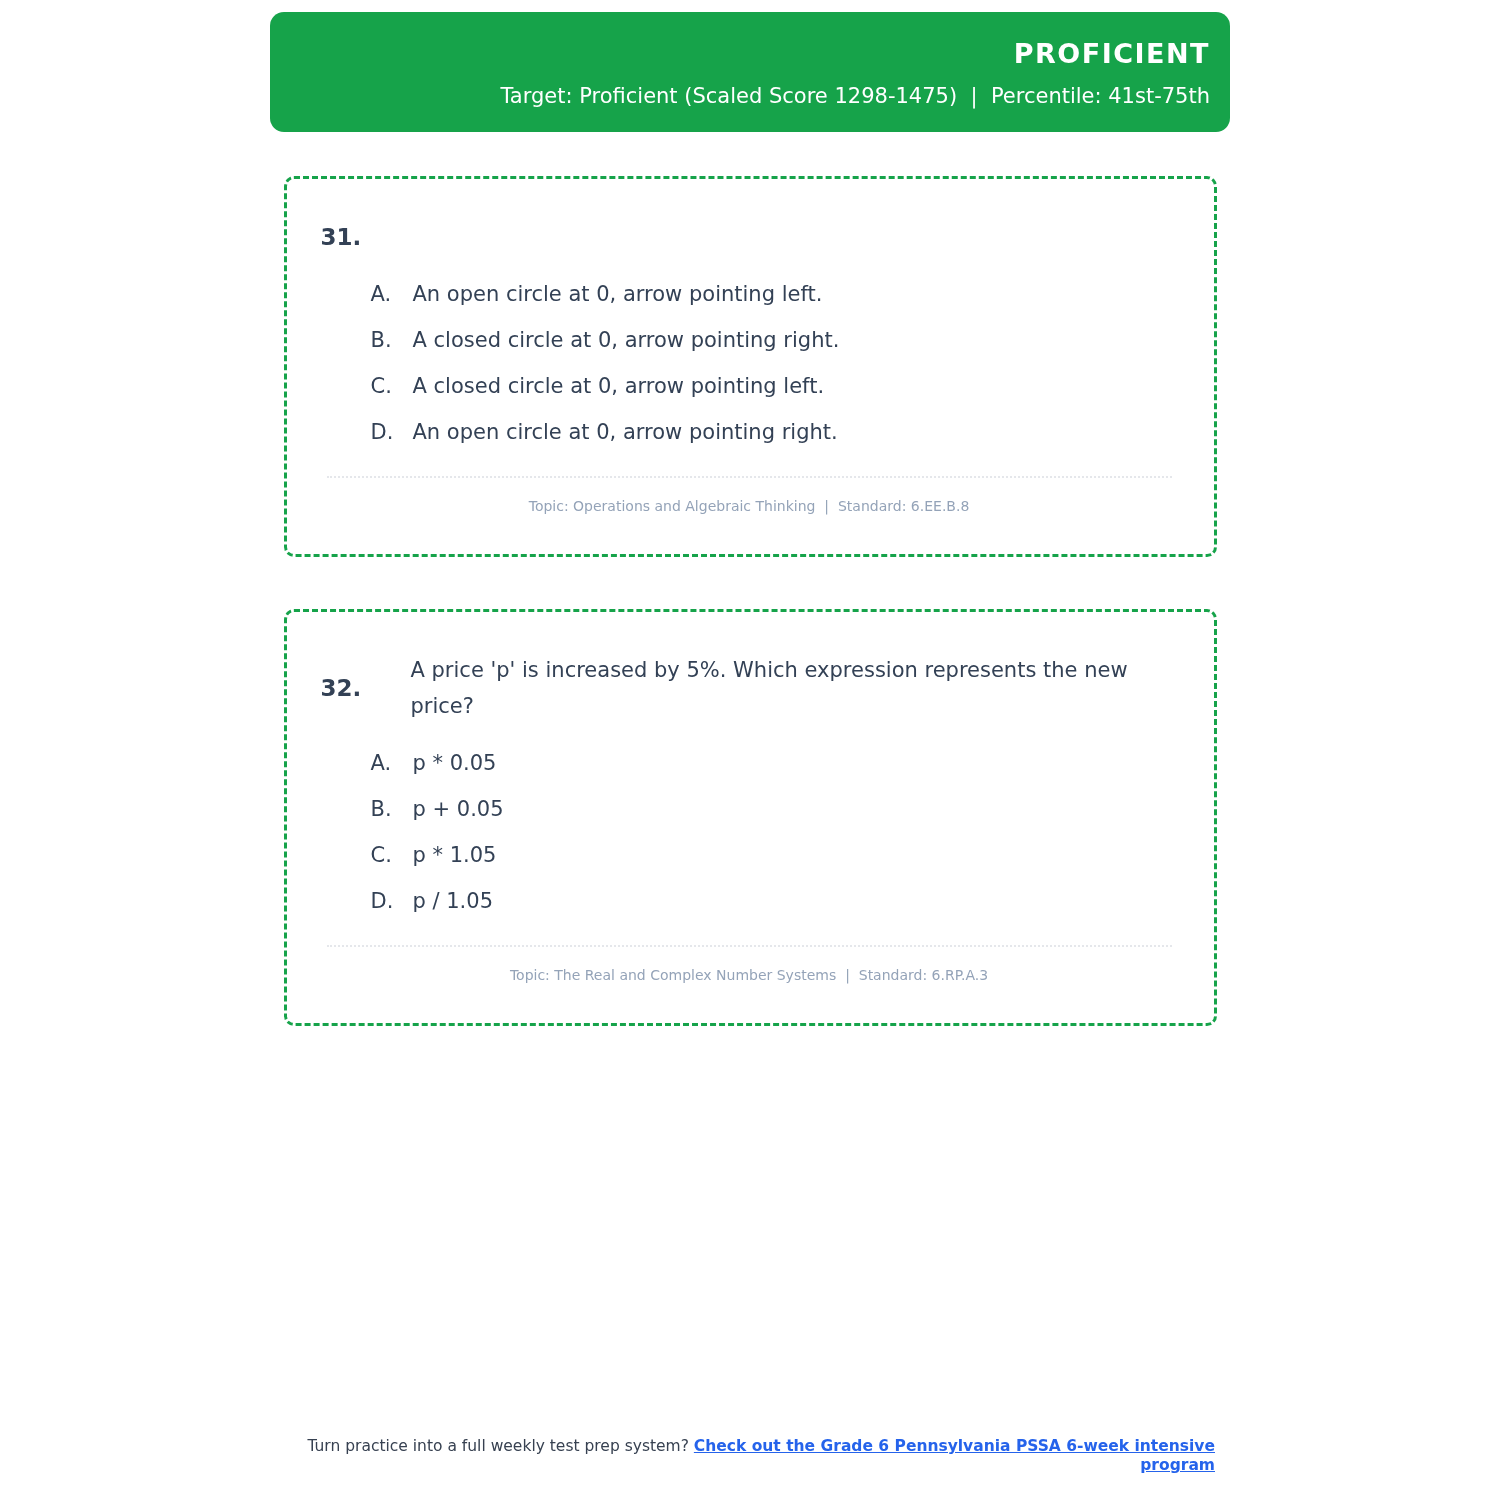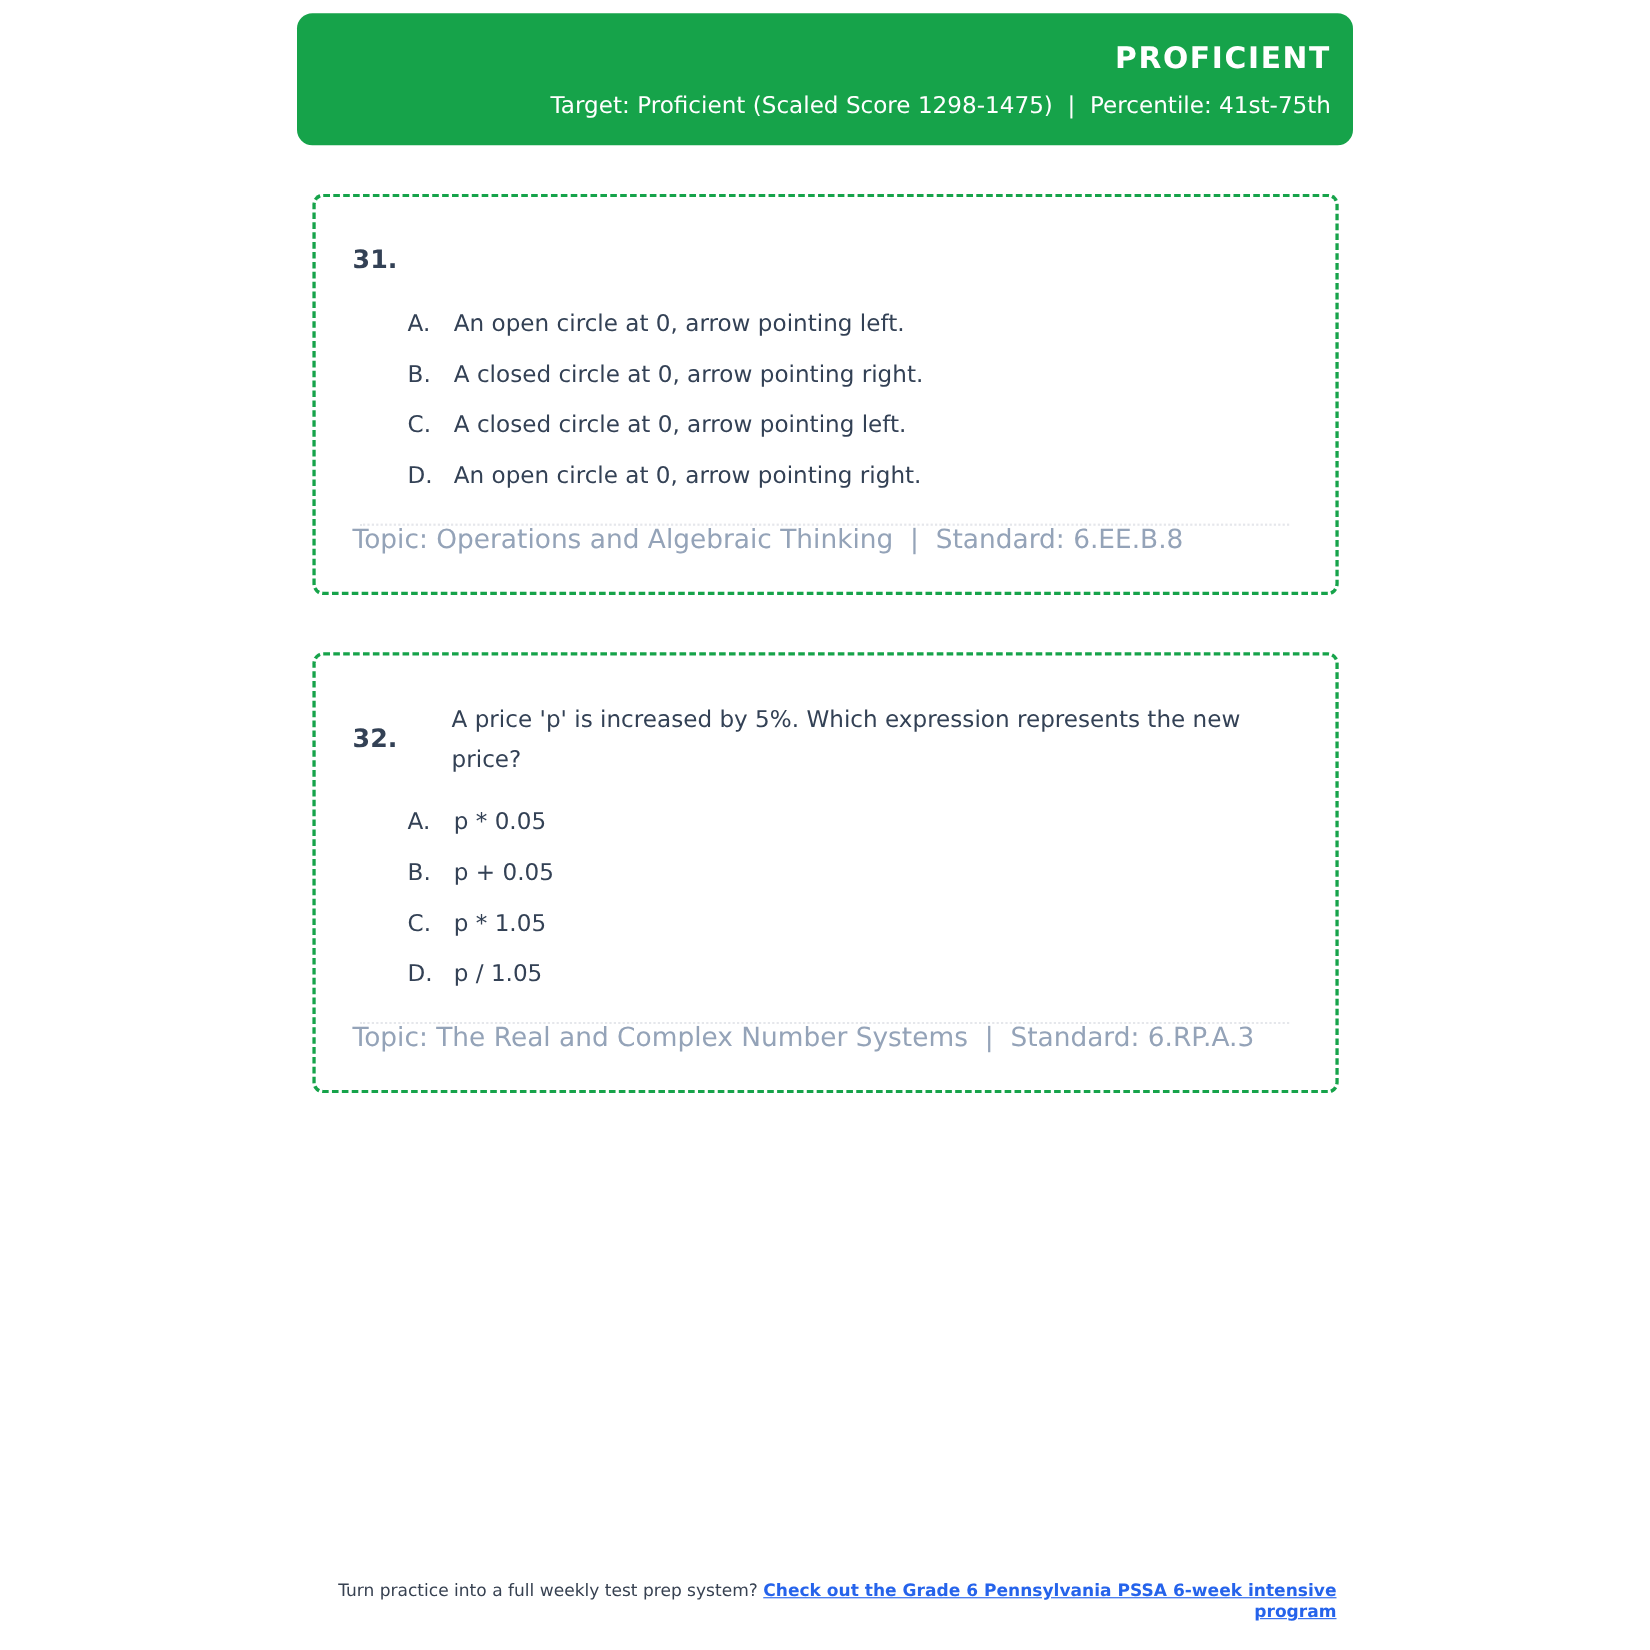--- a/index.html
+++ b/index.html
@@ -69,23 +69,25 @@
     color: #334155;
   }
   .opt-letter { flex: 0 0 42px; }
   .opt-text { }
 
   .divider {
     border-top: 2px dotted #e5e7eb;
     margin: 28px 6px 0 6px;
   }
   .meta {
+    margin-top: 16px;
     padding-bottom: 10px;
+    text-align: center;
     color: #94a3b8;
-    font-size: 24px;
+    font-size: 14px;
     line-height: 24px;
   }
 
   
   .cta {
     position: absolute;
     top: 1437px;
     left: 50%;
     transform: translateX(-50%);
     width: 930px;

